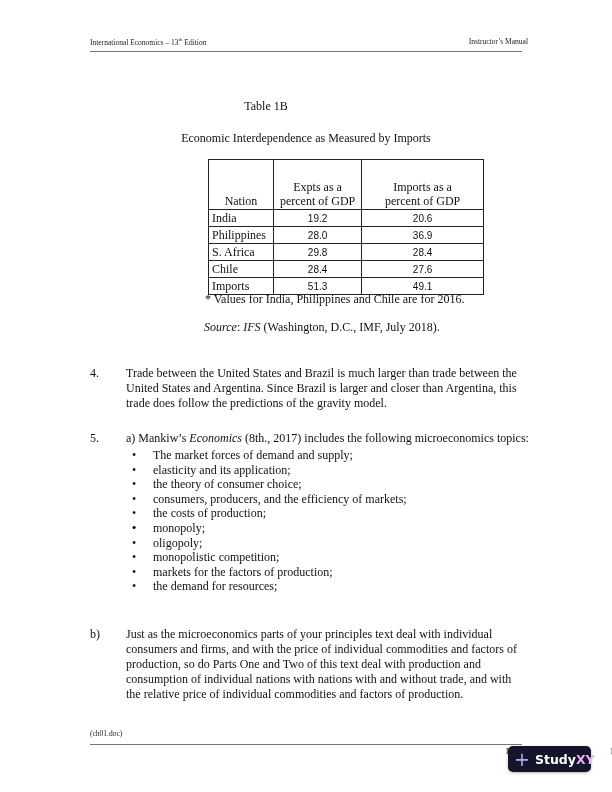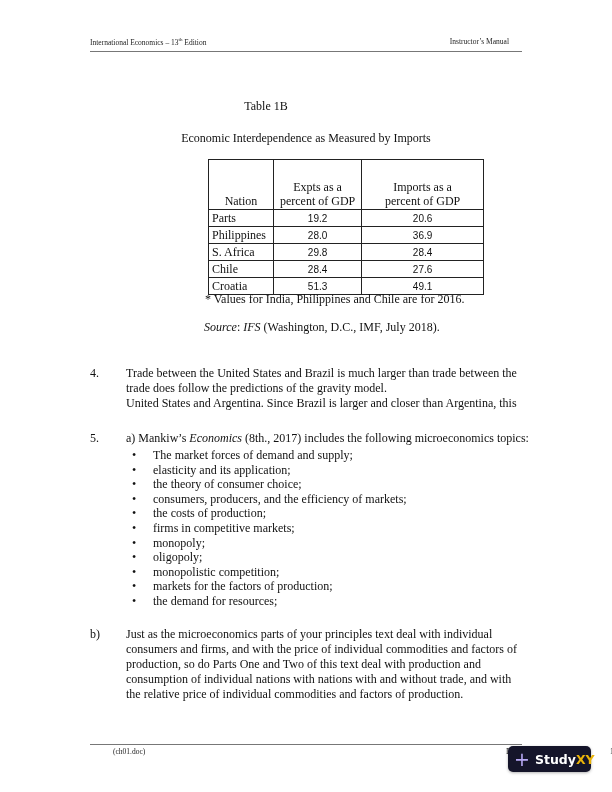--- a/index.html
+++ b/index.html
@@ -22,27 +22,27 @@
   .itm-num { position:absolute; left:90px; }
   .itm-txt { position:absolute; left:126px; width:400px; }
   ul.topics { position:absolute; left:126px; top:448px; margin:0; padding:0; list-style:none;
               font-size:12px; line-height:14.6px; }
   ul.topics li { position:relative; padding-left:27px; }
   ul.topics li .bullet { position:absolute; left:6px; top:0; }
   .badge { position:absolute; left:508px; top:746px; width:83px; height:26px; background:#15152a;
            border-radius:5px; display:flex; align-items:center; font-family:"DejaVu Sans", sans-serif;
            font-weight:bold; font-size:12.5px; color:#fff; box-shadow:0 1px 3px rgba(0,0,0,0.3); }
   .badge .plus { font-weight:normal; color:#b8a9f5; font-size:19px; margin:0 5px 0 6px; line-height:1; }
-  .badge .xy { color:#eab308; }
+  .badge .xy { color:#f0abfc; }
 </style>
 </head>
 <body>
 
 <div class="abs hdr" style="left:90px; top:37px;"><span>International Economics – 13</span><sup style="font-size:5px;">th</sup><span> Edition</span></div>
-<div class="abs hdr" style="right:103px; top:37px;">Instructor’s Manual</div>
+<div class="abs hdr" style="right:84px; top:37px;">Instructor’s Manual</div>
 <div class="hdr-rule"></div>
 
 <div class="abs caption" style="left:0; width:532px; top:99px;">Table 1B</div>
 <div class="abs caption" style="left:0; width:612px; top:131px; line-height:14px;">
   <div>Economic Interdependence as Measured by Imports</div>
 </div>
 
 <table class="dt">
   <thead>
     <tr>
@@ -52,84 +52,84 @@
           <div>percent of GDP</div>
         </th>
       <th class="col3">
           <div>Imports as a</div>
           <div>percent of GDP</div>
         </th>
     </tr>
   </thead>
   <tbody>
     <tr>
-      <td>Parts</td>
+      <td>India</td>
       <td class="num">19.2</td>
       <td class="num">20.6</td>
     </tr>
     <tr>
       <td>Philippines</td>
       <td class="num">28.0</td>
       <td class="num">36.9</td>
     </tr>
     <tr>
       <td>S. Africa</td>
       <td class="num">29.8</td>
       <td class="num">28.4</td>
     </tr>
     <tr>
       <td>Chile</td>
       <td class="num">28.4</td>
       <td class="num">27.6</td>
     </tr>
     <tr>
-      <td>Croatia</td>
+      <td>Imports</td>
       <td class="num">51.3</td>
       <td class="num">49.1</td>
     </tr>
   </tbody>
 </table>
 
 <div class="abs body12" style="left:205px; top:292px;">* Values for India, Philippines and Chile are for 2016.</div>
 <div class="abs body12" style="left:204px; top:320px;"><i>Source</i><span>: </span><i>IFS</i><span> (Washington, D.C., IMF, July 2018).</span></div>
 
 <div class="itm-num body12" style="top:366px;">4.</div>
 <div class="itm-txt body12" style="top:366px;">
   <div>Trade between the United States and Brazil is much larger than trade between the</div>
+  <div>United States and Argentina. Since Brazil is larger and closer than Argentina, this</div>
   <div>trade does follow the predictions of the gravity model.</div>
-  <div>United States and Argentina. Since Brazil is larger and closer than Argentina, this</div>
 </div>
 
 <div class="itm-num body12" style="top:431px;">5.</div>
 <div class="itm-txt body12" style="top:431px; width:450px;"><span>a) Mankiw’s </span><i>Economics</i><span> (8th., 2017) includes the following microeconomics topics:</span></div>
 
 <ul class="topics">
   <li><span class="bullet">•</span><span>The market forces of demand and supply;</span></li>
   <li><span class="bullet">•</span><span>elasticity and its application;</span></li>
   <li><span class="bullet">•</span><span>the theory of consumer choice;</span></li>
   <li><span class="bullet">•</span><span>consumers, producers, and the efficiency of markets;</span></li>
   <li><span class="bullet">•</span><span>the costs of production;</span></li>
-  <li><span class="bullet">•</span><span>firms in competitive markets;</span></li>
+  <li><span class="bullet">•</span></li>
   <li><span class="bullet">•</span><span>monopoly;</span></li>
   <li><span class="bullet">•</span><span>oligopoly;</span></li>
   <li><span class="bullet">•</span><span>monopolistic competition;</span></li>
   <li><span class="bullet">•</span><span>markets for the factors of production;</span></li>
   <li><span class="bullet">•</span><span>the demand for resources;</span></li>
 </ul>
 
 <div class="itm-num body12" style="top:627px;">b)</div>
 <div class="itm-txt body12" style="top:627px; width:420px;">
   <div>Just as the microeconomics parts of your principles text deal with individual</div>
   <div>consumers and firms, and with the price of individual commodities and factors of</div>
   <div>production, so do Parts One and Two of this text deal with production and</div>
   <div>consumption of individual nations with nations with and without trade, and with</div>
   <div>the relative price of individual commodities and factors of production.</div>
 </div>
 
 <div class="ftr-rule"></div>
-<div class="abs hdr" style="left:90px; top:747px;margin-left:23px;">(ch01.doc)</div>
+<div class="abs hdr" style="left:90px; top:729px;">(ch01.doc)</div>
 <div class="abs hdr" style="left:8px; width:612px; text-align:right; top:747px;">1-4</div>
 <div class="abs hdr" style="left:506px; top:747px;">Domini</div>
 
 <div class="badge">
   <span class="plus">+</span>
   <span><span>Study</span><span class="xy">XY</span></span>
 </div>
 
 </body></html>

